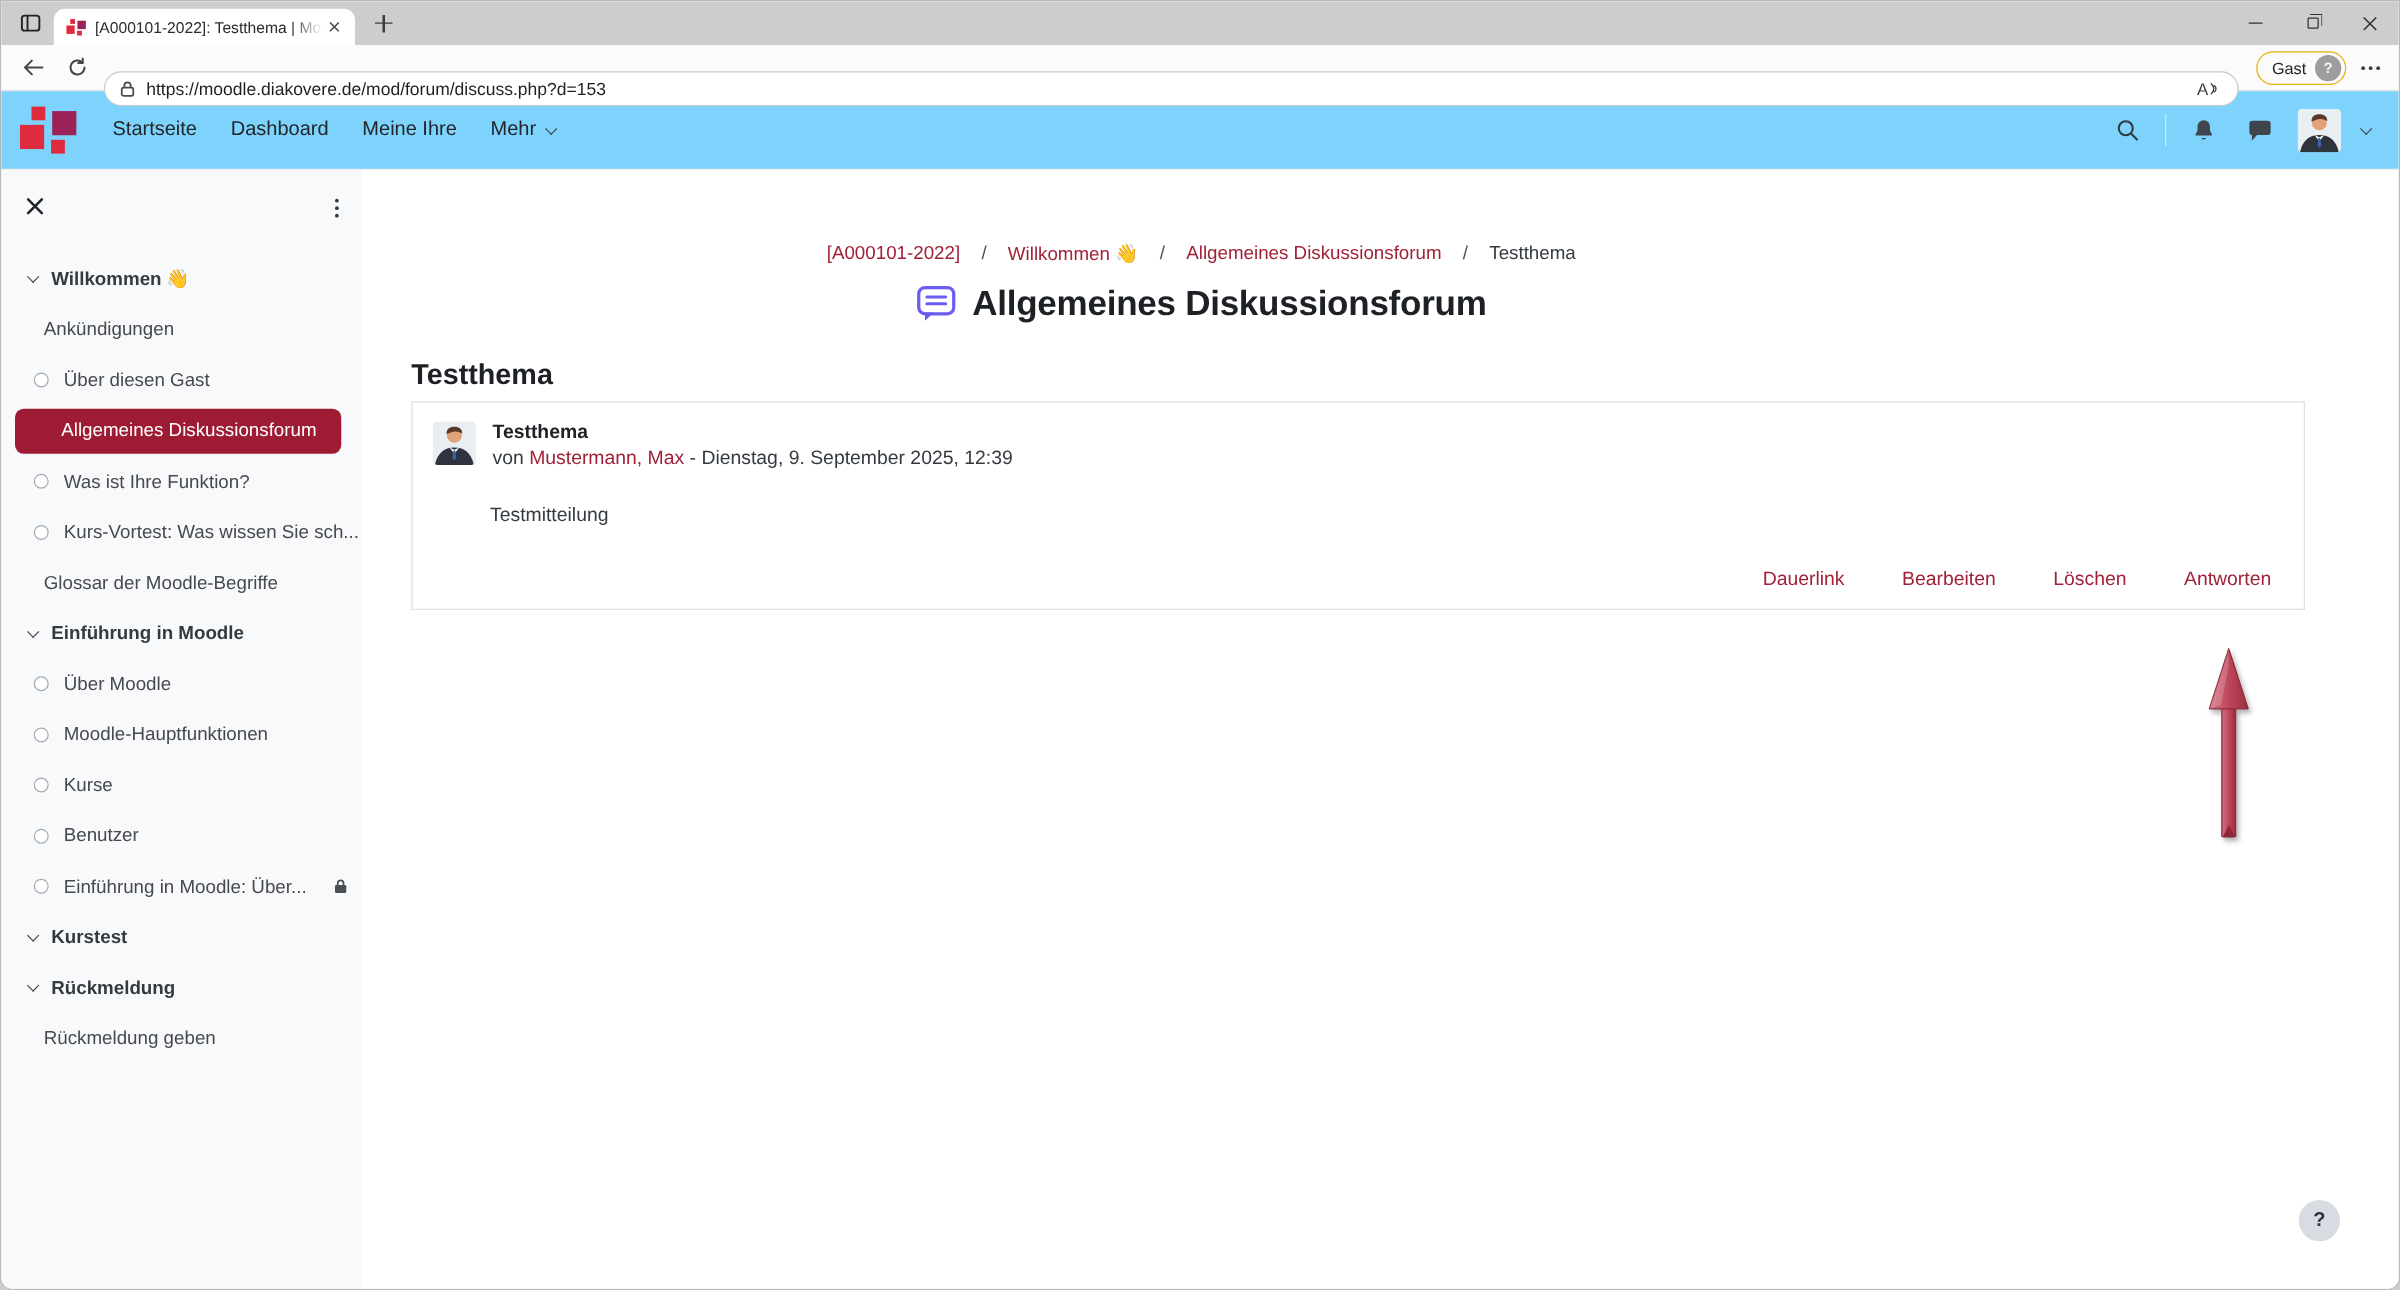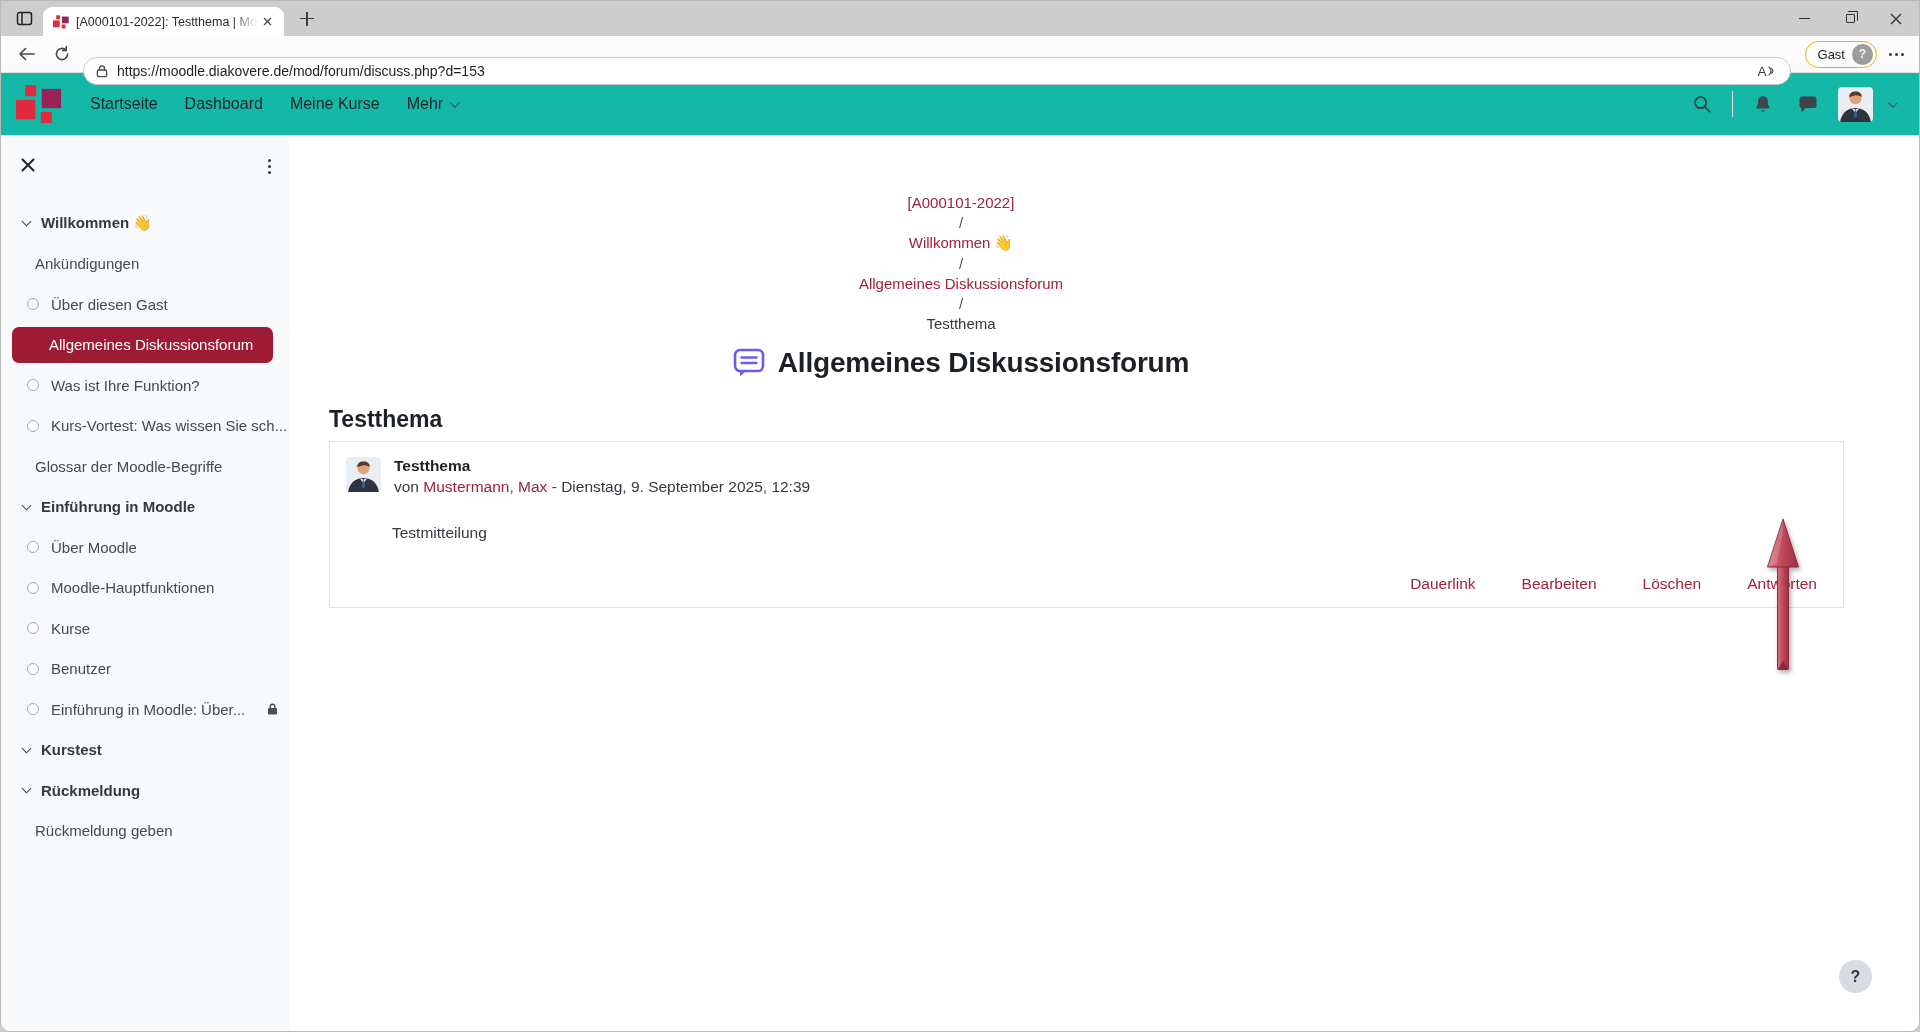--- a/index.html
+++ b/index.html
@@ -33,21 +33,21 @@
   .addr-url { flex:1; font-size:14px; color:#1f1f1f; margin-left:9px; white-space:nowrap; overflow:hidden; }
   .ra { display:flex; align-items:flex-start; gap:1px; color:#3c3c3c; font-size:13.5px; font-weight:400; padding:0 6px; }
   .ra svg { margin-top:2px; }
   .guest { flex:0 0 auto; display:flex; align-items:center; gap:7px; border:1px solid #eab308; border-radius:14px; height:27px; padding:0 3px 0 12px; margin-left:8px; }
   .guest-label { font-size:13px; color:#1f1f1f; }
   .guest-av { width:21px; height:21px; border-radius:50%; background:#9d9d9d; color:#f2f2f2; font-size:12px; font-weight:700; display:flex; align-items:center; justify-content:center; }
   .dots-h { width:26px; height:26px; display:flex; align-items:center; justify-content:center; }
   .dot3h i { display:block; width:3px; height:3px; border-radius:50%; background:#3c3c3c; box-shadow:6px 0 0 #3c3c3c, -6px 0 0 #3c3c3c; }
 
   
-  .mheader { height:63px; background:#14b8a6; display:flex; align-items:center; padding:0 24px 0 15px; border-bottom:1px solid #ececec; }
+  .mheader { height:63px; background:#7dd3fc; display:flex; align-items:center; padding:0 24px 0 15px; border-bottom:1px solid #ececec; }
   .mlogo { flex:0 0 auto; margin-right:28px; }
   .mnav { display:flex; align-items:center; gap:27px; }
   .mnav-link { font-size:16px; color:#22262a; display:flex; align-items:center; gap:7px; cursor:pointer; }
   .chev { width:7px; height:7px; border-right:1.7px solid #43484d; border-bottom:1.7px solid #43484d; transform:rotate(45deg) translateY(-2px); }
   .mh-right { margin-left:auto; display:flex; align-items:center; gap:15px; }
   .mh-divider { width:1px; height:26px; background:#dee2e6; }
   .icon-btn { display:flex; align-items:center; justify-content:center; width:30px; height:30px; }
   .avatar { width:35px; height:35px; border-radius:4px; overflow:hidden; }
 
   
@@ -61,21 +61,21 @@
   .si-circle { padding-left:26px; gap:12px; }
   .si-plain { padding-left:34px; }
   .si .ring { width:12px; height:12px; border:1px solid #a4aab1; border-radius:50%; background:#fff; flex:0 0 auto; }
   .si .chev { transform:rotate(45deg); margin-top:-3px; }
   .si-active { margin:2px 16px 2px 11px; height:36.5px; background:#9e1c33; border-radius:7px; color:#fff; padding-left:37px; }
   .lock { margin-left:10px; }
 
   
   .main { flex:1; position:relative; background:#fff; overflow:hidden; }
   .band { position:relative; left:-288px; width:1920px; text-align:center; }
-  .crumbs { padding-top:58px; font-size:15px; color:#343a40; display:flex; justify-content:center; gap:3px;flex-direction:column; }
+  .crumbs { padding-top:58px; font-size:15px; color:#343a40; display:flex; justify-content:center; gap:17px; }
   .crumbs a { color:#a02239; text-decoration:none; cursor:pointer; }
   .crumb-sep { color:#495057; }
   .h2row { margin-top:15px; display:flex; justify-content:center; align-items:center; gap:13px; }
   .h2row h2 { font-size:28px; font-weight:700; color:#1d2125; letter-spacing:-.2px; }
   .content { padding:0 75px 0 40px; }
   .content h3 { margin-top:27px; font-size:23px; font-weight:700; color:#1d2125; }
   .controls { margin-top:16px; display:flex; justify-content:space-between; align-items:flex-end; }
   .sel-btn { height:35px; border:1px solid #8f9397; border-radius:8px; background:#fff; display:inline-flex; align-items:center;
              gap:14px; padding:0 15px; font-size:15px; color:#343a40; cursor:pointer; }
   .set-btn { height:35px; border:1px solid #7a828a; border-radius:8px; background:#fff; display:inline-flex; align-items:center;
@@ -181,21 +181,21 @@
         <rect x="27" y="29" width="12" height="12" fill="#e02a3e"></rect>
     </svg>
     <nav class="mnav">
       <span class="mnav-link">
           <span>Startseite</span>
         </span>
       <span class="mnav-link">
           <span>Dashboard</span>
         </span>
       <span class="mnav-link">
-          <span>Meine Kurse</span>
+          <span>Meine Ihre</span>
         </span>
       <span class="mnav-link">
           <span>Mehr</span>
           <span class="chev"></span>
         </span>
     </nav>
     <div class="mh-right">
       <span class="icon-btn">
         <svg width="20" height="20" viewBox="0 0 20 20">
             <circle cx="8.6" cy="8.6" r="5.6" fill="none" stroke="#343a40" stroke-width="1.7"></circle>

